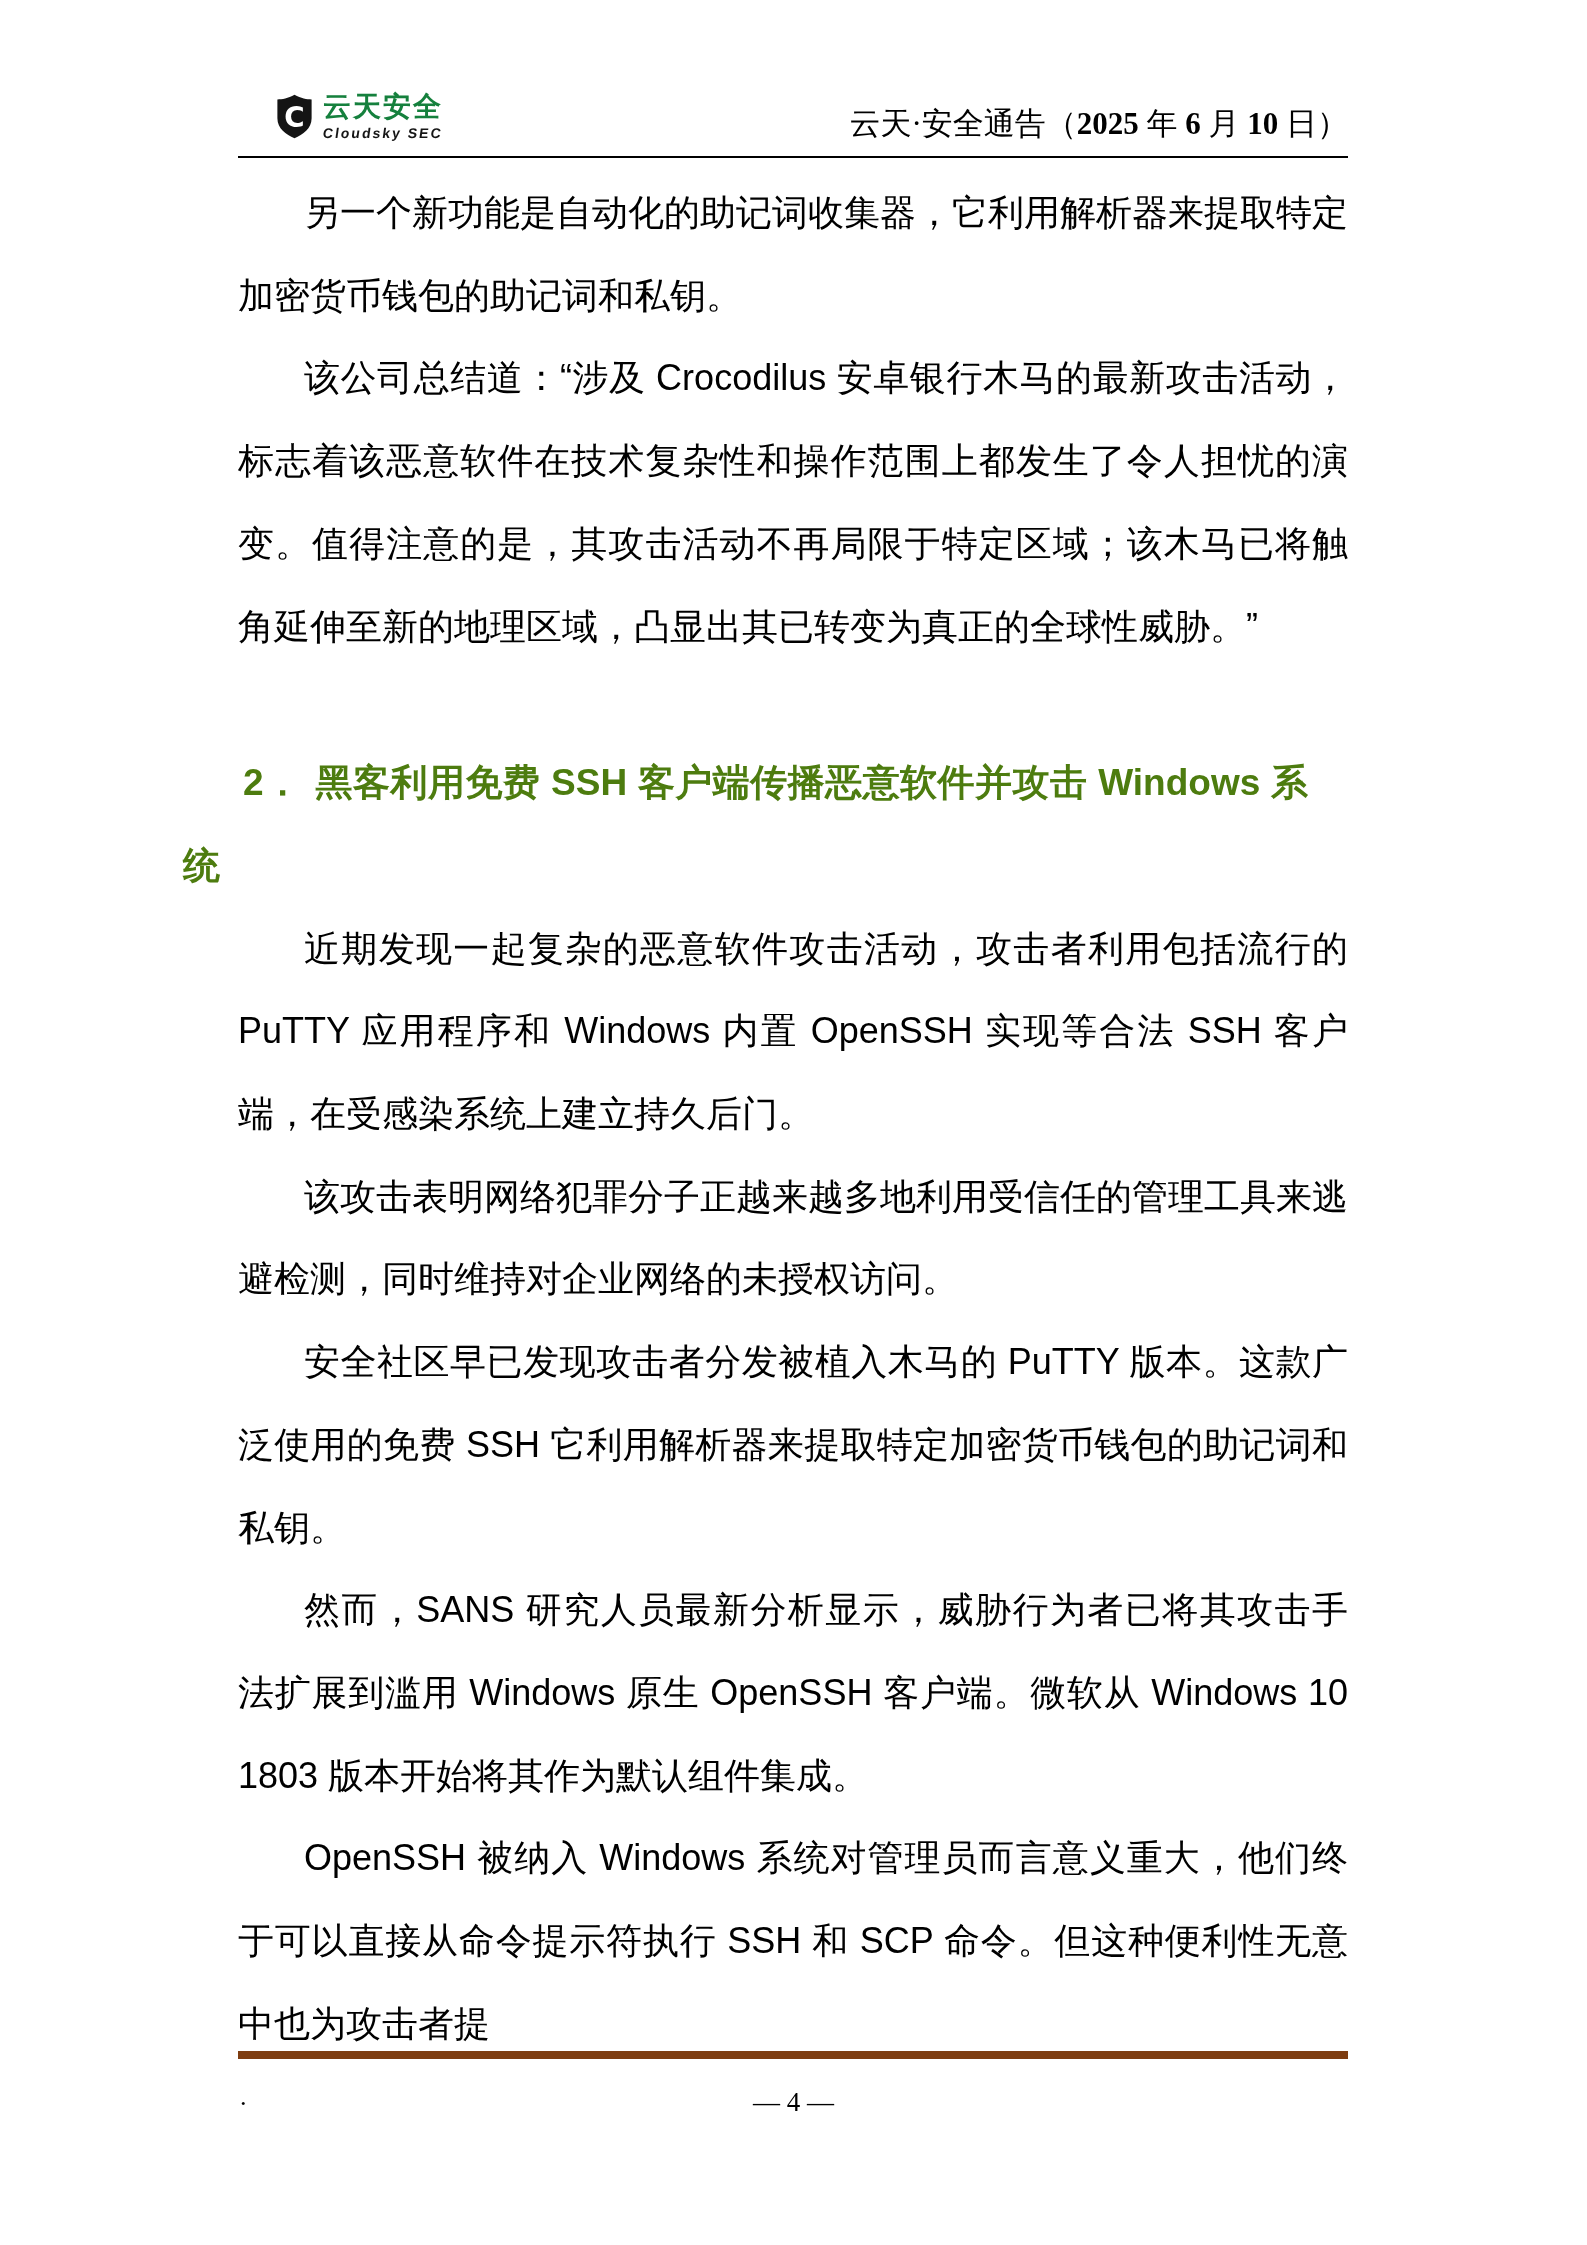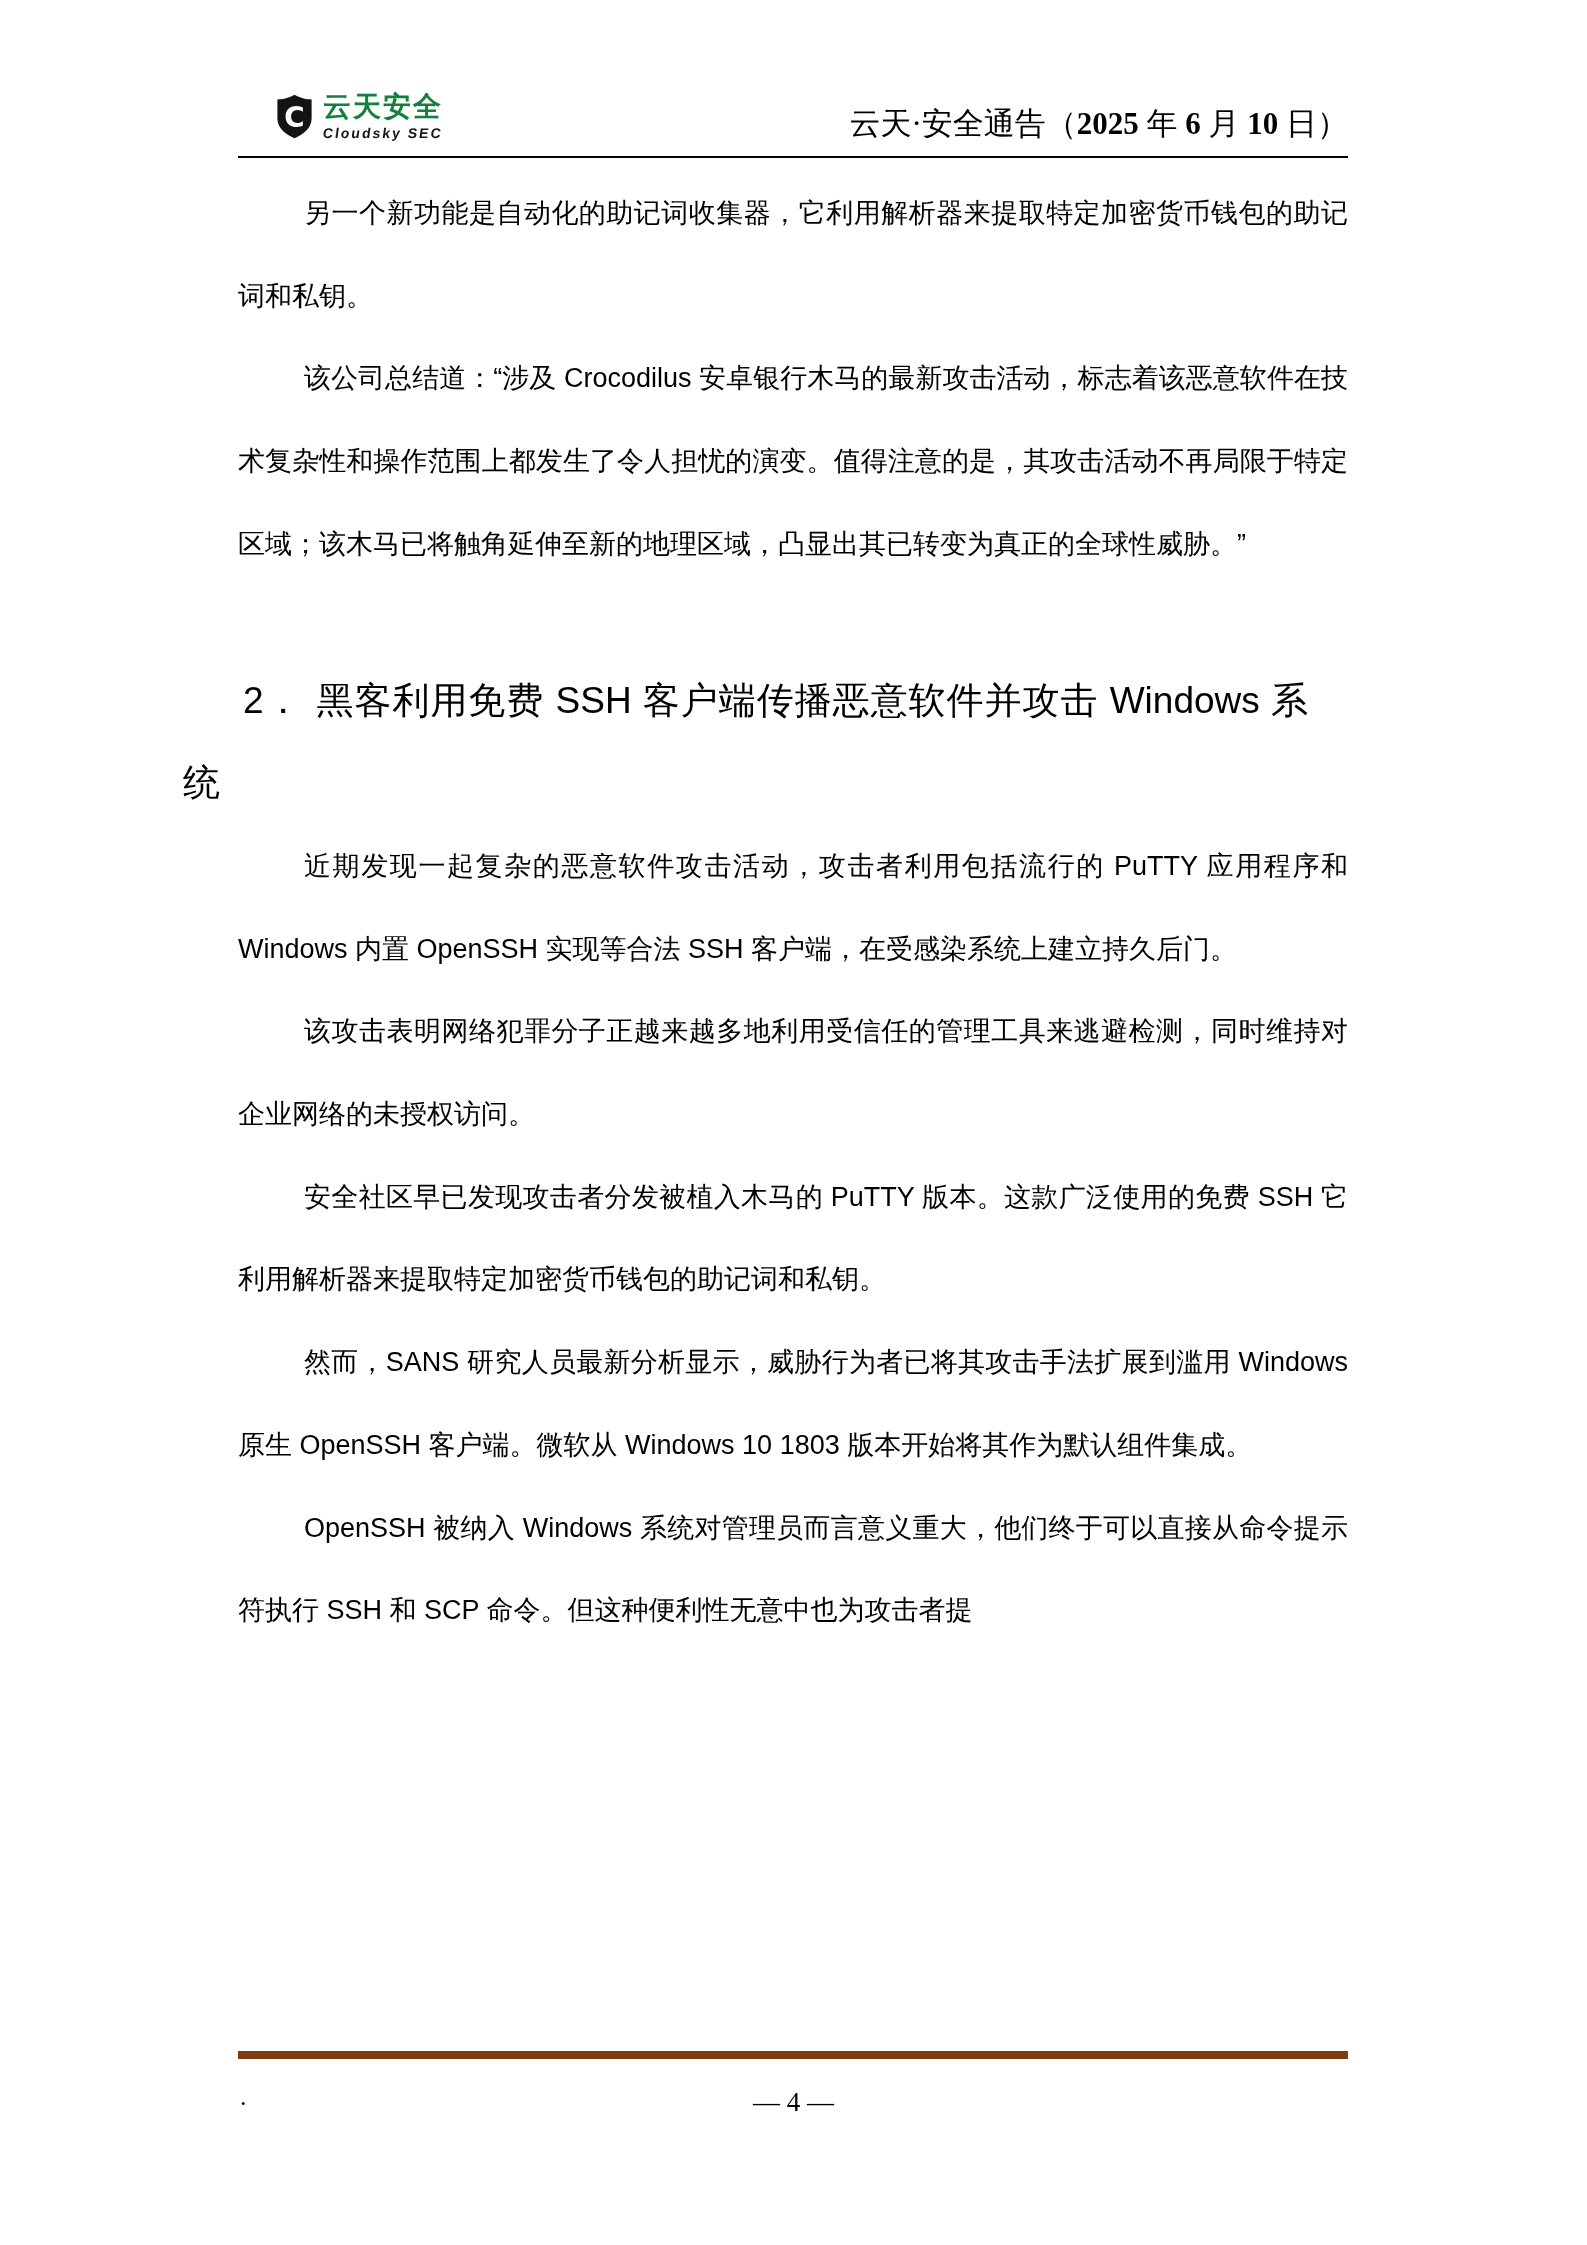--- a/index.html
+++ b/index.html
@@ -12,23 +12,23 @@
   .brand-text{display:flex;flex-direction:column;}
   .brand-cn{font-size:28px;font-weight:700;letter-spacing:2px;color:#15803d;line-height:1.05;}
   .brand-en{font-size:14px;font-weight:700;letter-spacing:2px;color:#151515;margin-top:4px;transform:skewX(-8deg);}
   .header-title{position:absolute;top:103px;right:239px;font-family:"Liberation Serif",serif;
                 font-size:31px;white-space:nowrap;color:#000;}
   .header-title .bold{font-weight:700;}
   .header-rule{position:absolute;top:156px;left:238px;width:1110px;height:2px;background:#000;}
 
   
   .content{position:absolute;top:172px;left:183px;width:1165px;}
-  .para{font-size:27px;line-height:82.7px;margin:0 0 0 55px;text-indent:66px;
+  .para{font-size:36px;line-height:82.7px;margin:0 0 0 55px;text-indent:66px;
         text-align:justify;text-align-last:left;color:#000;}
-  .heading{font-size:37px;line-height:82.7px;font-weight:400;color:#000000;
+  .heading{font-size:37px;line-height:82.7px;font-weight:700;color:#4d7c0f;
            margin:74px 0 0 0;width:1125px;text-indent:60px;
            text-align:justify;text-align-last:left;}
   .heading-number{margin-right:14px;}
 
   
   .footer-rule{position:absolute;top:2051px;left:238px;width:1110px;height:8px;background:#7E3D11;}
   .page-number{position:absolute;top:2087px;left:0;width:100%;text-align:center;
                font-family:"Liberation Serif",serif;font-size:27px;color:#000;}
   .stray-mark{position:absolute;top:2082px;left:240px;font-size:26px;
               font-family:"Liberation Serif",serif;color:#000;}

